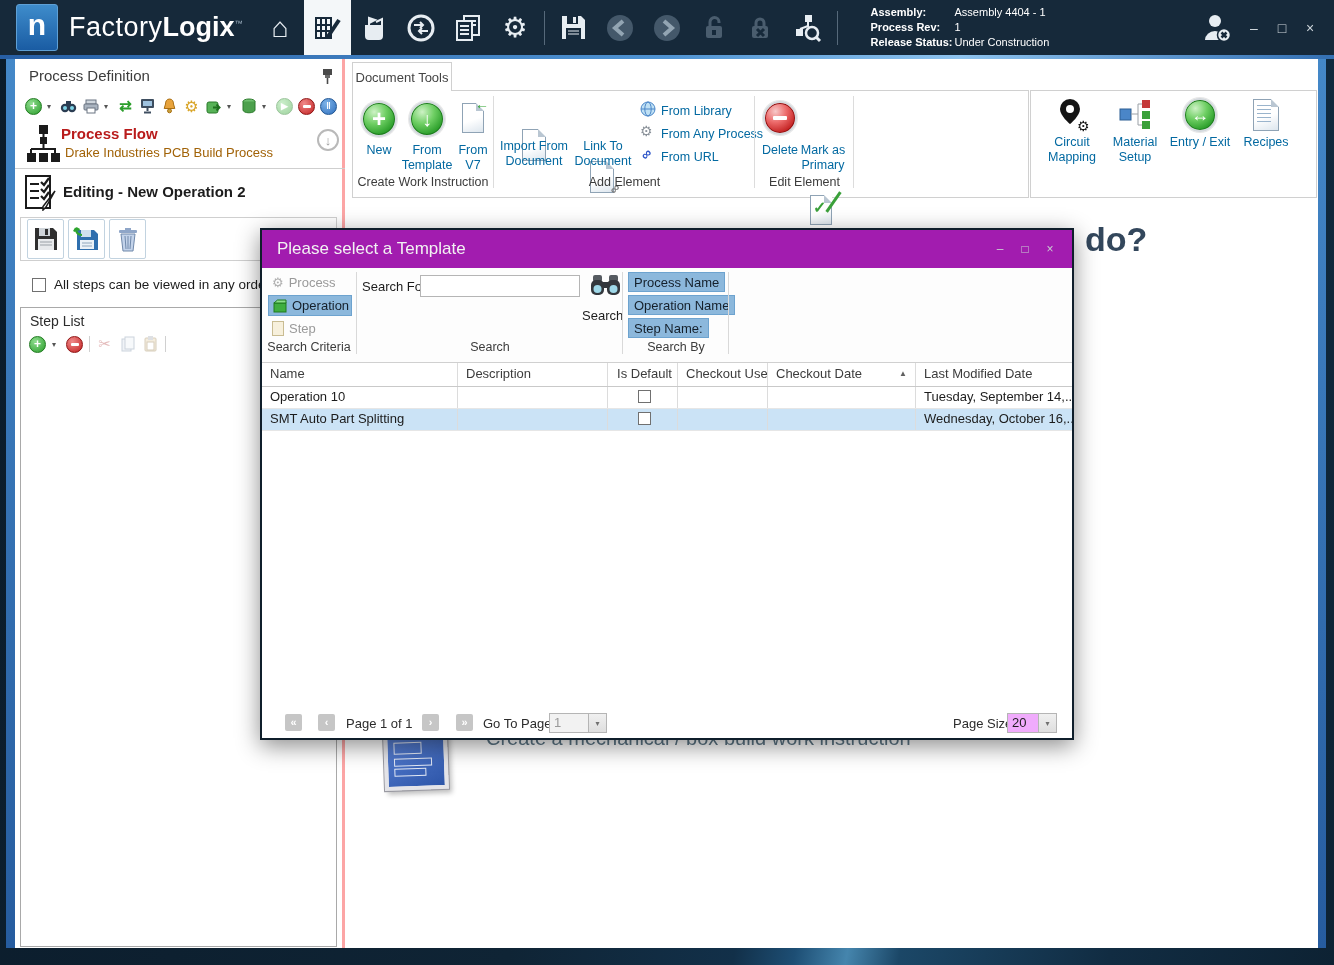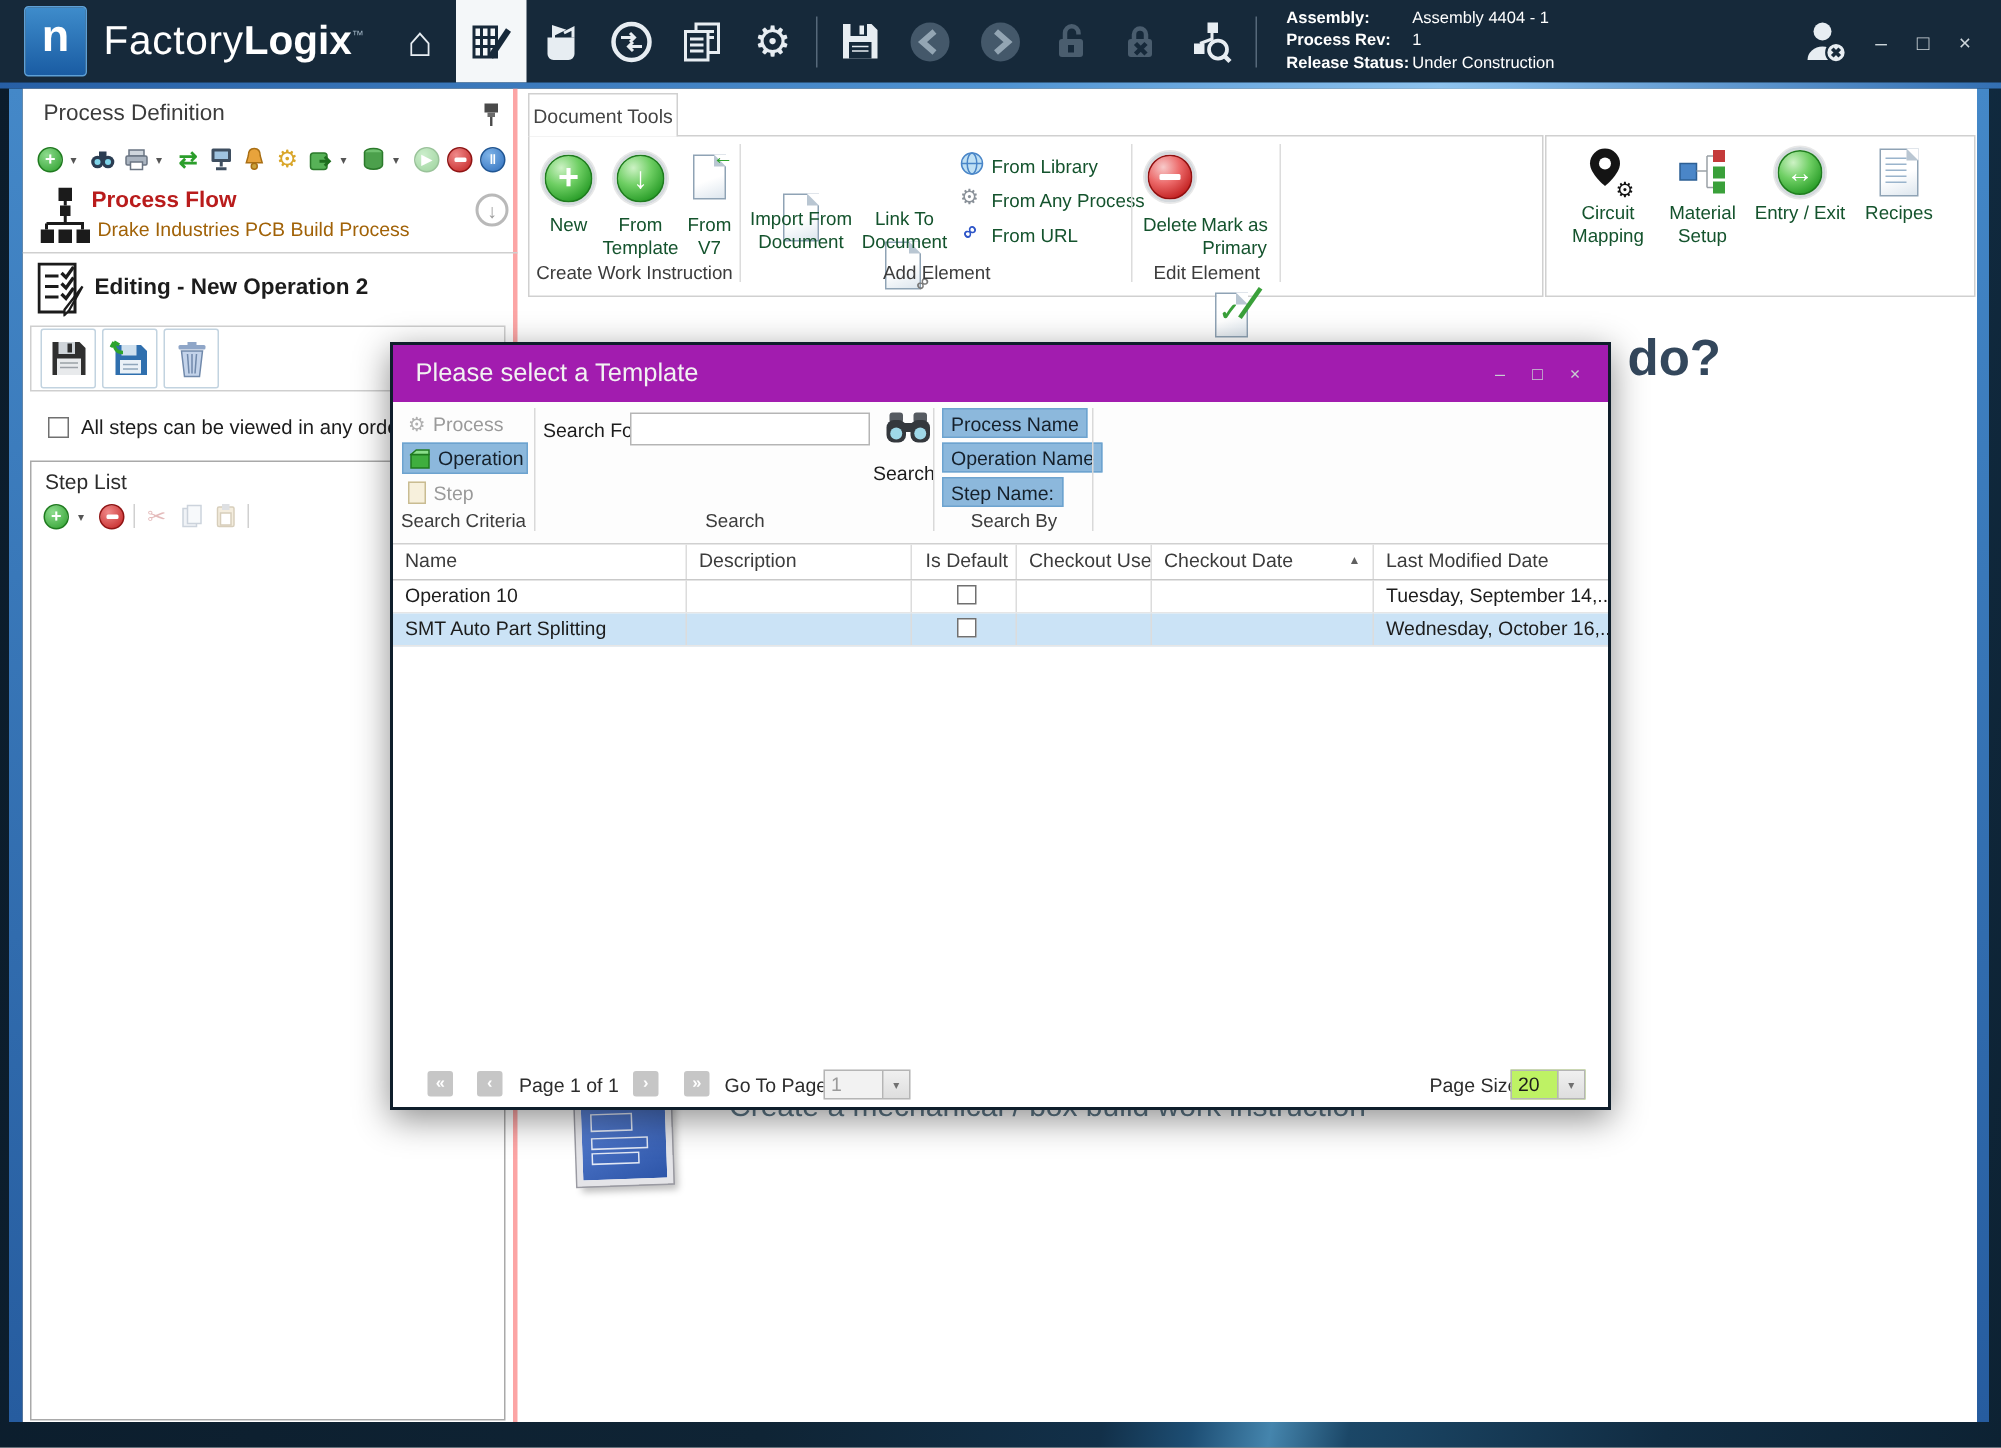--- a/index.html
+++ b/index.html
@@ -17,21 +17,21 @@
     color:#fff;font-size:30px;font-weight:700;display:flex;align-items:center;justify-content:center;padding-bottom:5px}
   .brand{font-size:27px;color:#fff;margin-left:11px;white-space:nowrap;flex:0 0 auto}
   .brand .w1{font-weight:400;letter-spacing:.5px}
   .brand .w2{font-weight:700}
   .brand sup{font-size:8px;color:#9fb2c1}
   .t-nav{display:flex;align-items:center;height:55px;margin-left:14px}
   .t-ico{width:47px;height:55px;display:flex;align-items:center;justify-content:center;color:#e7edf2}
   .t-ico.active{background:#f4f7f9;color:#17293a}
   .t-ico .g{font-size:28px;line-height:1}
   .tdiv{width:1px;height:34px;background:#56697a;margin:0 5px}
-  .t-info{font-size:11px;line-height:15px;color:#fff;margin-left:15px;white-space:nowrap}
+  .t-info{font-size:11px;line-height:15px;color:#fff;margin-left:28px;white-space:nowrap}
   .t-info .row b{display:inline-block;min-width:84px;font-weight:700}
   .t-right{margin-left:auto;display:flex;align-items:center;margin-right:10px}
   .winbtn{color:#cdd5da;font-size:14px;width:28px;text-align:center}
   
   .accent-strip{position:absolute;left:0;top:55px;width:1334px;height:4px;z-index:6;
     background:linear-gradient(90deg,#275fa5,#4f93d2 50%,#8ec3ee 72%,#336fb2)}
   .accent-left{position:absolute;left:6px;top:59px;width:9px;height:889px;
     background:linear-gradient(180deg,#4488c8,#265c9f);z-index:2}
   .accent-right{position:absolute;left:1318px;top:59px;width:8px;height:889px;
     background:linear-gradient(180deg,#4488c8,#265c9f);z-index:2}
@@ -71,21 +71,21 @@
   
   .main{position:absolute;left:331px;top:0;width:972px;height:889px}
   .tab{position:absolute;left:6px;top:3px;width:100px;height:29px;background:#fff;z-index:2;
     border:1px solid #d0d0d0;border-bottom:none;box-sizing:border-box;
     font-size:13px;color:#444;display:flex;align-items:center;justify-content:center}
   .rbox{position:absolute;top:31px;height:108px;border:1px solid #d0d0d0;background:#fff;box-sizing:border-box}
   .rbox1{left:6px;width:677px}
   .rbox2{left:684px;width:287px}
   .rsep{position:absolute;top:5px;width:1px;height:92px;background:#dcdcdc}
   .rlabel{position:absolute;top:84px;font-size:12.5px;color:#3c3c3c;text-align:center;white-space:nowrap}
-  .ritem-lab{position:absolute;font-size:12.5px;color:#14532d;text-align:center;line-height:15px}
+  .ritem-lab{position:absolute;font-size:12.5px;color:#0369a1;text-align:center;line-height:15px}
   .gloss{border-radius:50%;display:flex;align-items:center;justify-content:center;color:#fff;font-weight:700;box-sizing:border-box;
     background:radial-gradient(circle at 35% 28%,#cdf2c5 0%,#6fcf64 38%,#259a25 78%,#1b7a1b 100%);
     border:2px solid #d4d9dd;box-shadow:0 0 0 1px #e8e8e8, inset 0 0 0 1px #1f7a1f}
   .gloss.redg{background:radial-gradient(circle at 35% 28%,#f7caca 0%,#ec6a6a 38%,#c01d1d 78%,#8f1111 100%);box-shadow:0 0 0 1px #e8e8e8, inset 0 0 0 1px #8f1111}
   .page{width:22px;height:30px;background:linear-gradient(160deg,#ffffff 55%,#dde6ee);border:1px solid #8fa3b5;position:relative;box-sizing:border-box}
   .page::before{content:"";position:absolute;right:-1px;top:-1px;border-style:solid;border-width:0 8px 8px 0;
     border-color:#b9c6d2 #fff #b9c6d2 transparent}
   .chain{position:absolute;right:-6px;bottom:-4px;font-weight:700;color:#7a7a7a;transform:rotate(-45deg);font-size:13px}
   .heading{position:absolute;left:739px;top:161px;font-size:34px;font-weight:700;color:#33475c;white-space:nowrap}
   .blueprint{position:absolute;left:38px;top:673px;width:56px;height:50px;
@@ -119,21 +119,21 @@
   .gr{height:21px;border-bottom:1px solid #e6e6e6}
   .gr .gc{color:#1c1c1c;padding-top:2px}
   .gr.sel{background:#cbe3f6}
   .c1{width:196px}.c2{width:150px}.c3{width:70px;text-align:center}.c4{width:90px}.c5{width:148px}.c6{width:156px;border-right:none}
   .rowcb{width:13px;height:13px;border:1px solid #707070;background:#fff;display:inline-block;box-sizing:border-box;margin-top:1px}
   .sortarr{position:absolute;right:8px;top:6px;font-size:8px;color:#606060}
   .dlg-pager{height:28px;flex:0 0 auto;position:relative;font-size:13px}
   .pgbtn{position:absolute;top:4px;width:17px;height:17px;background:#c6c6c6;border-radius:2px;color:#fff;
     font-size:11px;line-height:17px;text-align:center;font-weight:700}
   .ptext{position:absolute;top:6px;color:#2c2c2c;white-space:nowrap}
-  .combo{position:absolute;height:20px;border:1px solid #b5b5b5;background:#bef264;display:flex;box-sizing:border-box}
+  .combo{position:absolute;height:20px;border:1px solid #b5b5b5;background:#f0abfc;display:flex;box-sizing:border-box}
   .combo .val{flex:1;font-size:13px;padding:1px 4px}
   .combo .arr{width:17px;background:linear-gradient(#f0f0f0,#dedede);border-left:1px solid #b5b5b5;color:#707070;
     font-size:8px;display:flex;align-items:center;justify-content:center}
   .combo.dis{background:#f2f2f2}
   .combo.dis .val{color:#9a9a9a}
   .dlg-btnrow{height:40px;flex:0 0 auto;position:relative}
   .btn{position:absolute;top:6px;width:75px;height:22px;background:linear-gradient(#f6f6f6,#e8e8e8);
     border:1px solid #a8a8a8;font-size:13px;color:#1c1c1c;text-align:center;line-height:20px;box-sizing:border-box}
 </style>
 </head>

